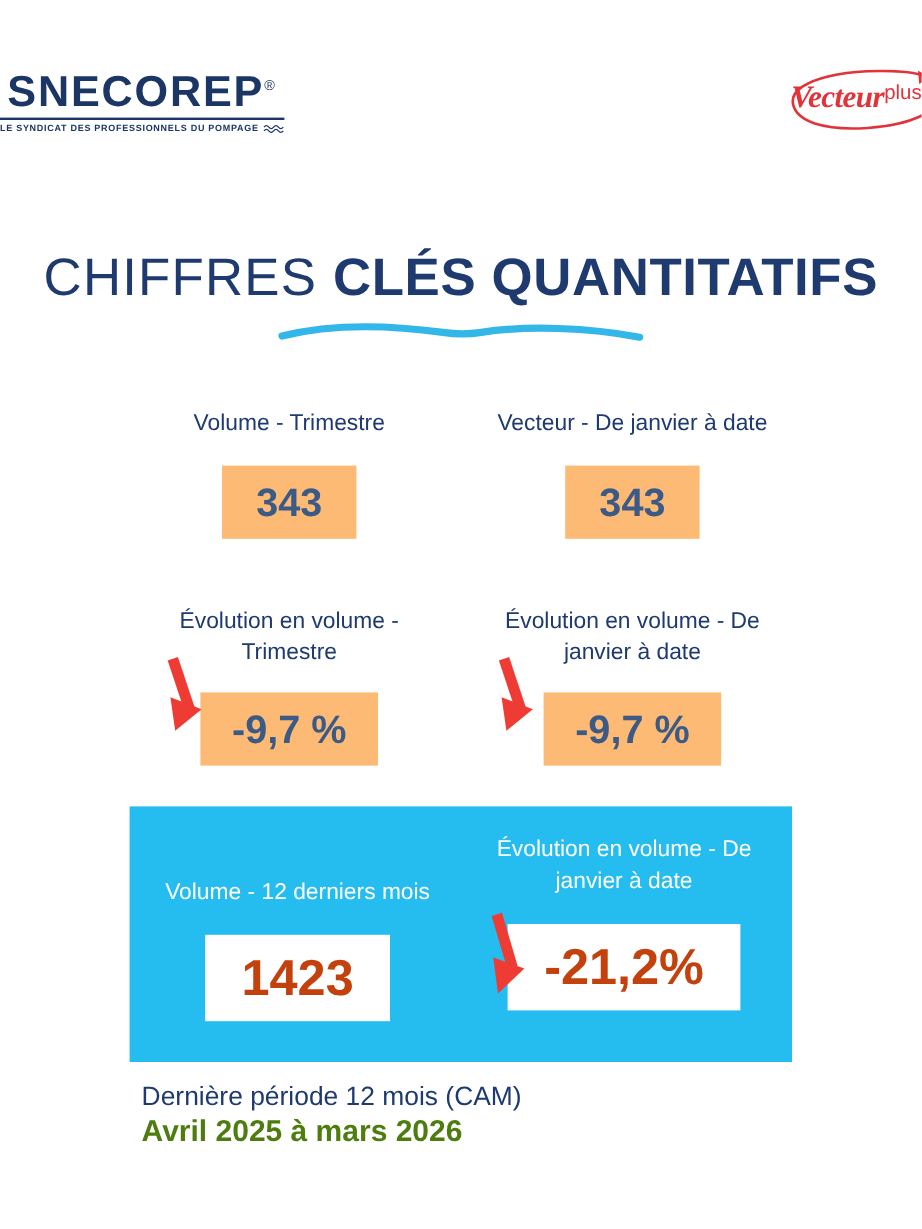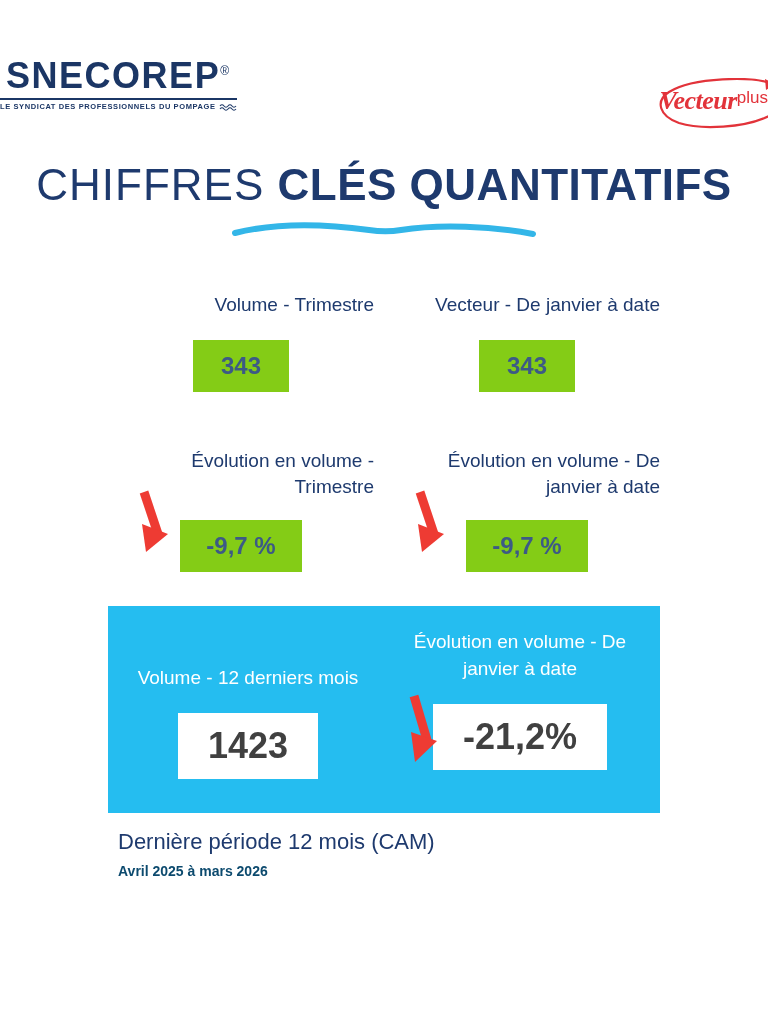--- a/index.html
+++ b/index.html
@@ -61,21 +61,20 @@
   .snecorep .tagline .waves {
     display: inline-block;
     width: 18px;
     height: 8px;
   }
 
   .vecteur {
     position: relative;
     padding-top: 8px;
     text-align: center;
-    margin-top: 20px;
   }
   .vecteur .vtext {
     font-family: "Liberation Serif", serif;
     font-style: italic;
     font-weight: bold;
     font-size: 26px;
     color: #e2333a;
     letter-spacing: -0.5px;
   }
   .vecteur .plus {
@@ -91,21 +90,21 @@
     left: -6px;
     top: 0;
     width: 130px;
     height: 52px;
     pointer-events: none;
   }
 
   
   .title-wrap {
     text-align: center;
-    margin-top: 44px;
+    margin-top: 96px;
   }
   .title {
     font-size: 44px;
     letter-spacing: 0.5px;
     white-space: nowrap;
   }
   .title .light {
     font-weight: normal;
     color: #1e3a6e;
     letter-spacing: 1px;
@@ -132,28 +131,27 @@
   .kpi-col {
     width: 266px;
     text-align: center;
     position: relative;
   }
   .kpi-label {
     font-size: 19px;
     line-height: 26px;
     color: #1e3a6e;
     font-weight: normal;
-    text-align: right;
   }
   .kpi-value-box {
     display: inline-block;
-    background: #84cc16;
+    background: #fdba74;
     color: #3c5a86;
     font-weight: bold;
-    font-size: 24px;
+    font-size: 33px;
     padding: 14px 28px;
     margin-top: 22px;
     line-height: 1;
   }
   .kpi-row.second {
     margin-top: 56px;
   }
   .kpi-row.second .kpi-value-box {
     margin-top: 20px;
     padding: 14px 26px;
@@ -187,23 +185,23 @@
     color: #ffffff;
     font-size: 19px;
     line-height: 27px;
   }
   .blue-col.left .blue-label {
     padding-top: 36px;
   }
   .blue-value-box {
     display: inline-block;
     background: #ffffff;
-    color: #404040;
-    font-weight: bold;
-    font-size: 36px;
+    color: #c2410c;
+    font-weight: bold;
+    font-size: 42px;
     line-height: 1;
     padding: 15px 30px;
     margin-top: 22px;
   }
   .blue-arrow {
     position: absolute;
     width: 40px;
     height: 70px;
     left: 8px;
     top: 66px;
@@ -212,22 +210,22 @@
   
   .footer {
     margin: 14px 0 0 118px;
   }
   .footer .line1 {
     font-size: 22px;
     color: #1e3a6e;
     line-height: 30px;
   }
   .footer .line2 {
-    font-size: 14px;
-    color: #0c4a6e;
+    font-size: 25px;
+    color: #4d7c0f;
     font-weight: bold;
     line-height: 28px;
   }
 </style>
 </head>
 <body>
 
 <div class="logo-bar">
 
   <div class="snecorep">

